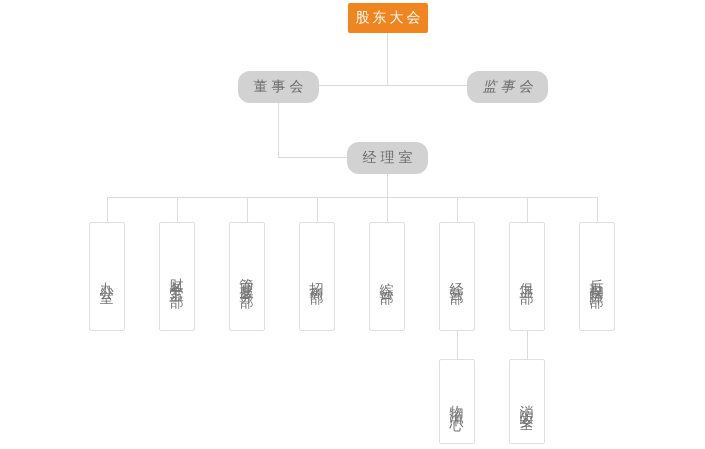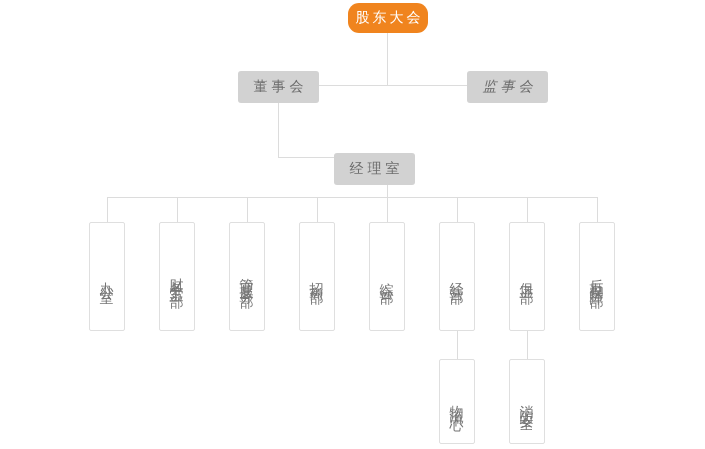--- a/index.html
+++ b/index.html
@@ -24,35 +24,35 @@
     box-sizing: border-box;
     display: flex;
     align-items: center;
     justify-content: center;
     font-size: 14px;
   }
   .node-root {
     left: 348px; top: 3px; width: 80px; height: 30px;
     background: var(--root-fill, #f0841e);
     color: var(--root-text, #ffffff);
-    border-radius: 11px;
+    border-radius: 2px;
     letter-spacing: 3px;
     text-indent: 3px;
   }
   .node-committee {
     width: 81px; height: 32px;
     background: var(--committee-fill, #d2d2d2);
     color: var(--committee-text, #6c6c6c);
-    border-radius: 3px;
+    border-radius: 12px;
     letter-spacing: 4px;
     text-indent: 4px;
   }
   .node-board   { left: 238px; top: 71px; }
   .node-supervisory { left: 467px; top: 71px; font-style: italic; }
-  .node-manager { left: 334px; top: 142px; margin-top: 11px; }
+  .node-manager { left: 347px; top: 142px; }
   .vnode {
     position: absolute;
     box-sizing: border-box;
     width: 36px;
     background: #ffffff;
     border: 1px solid var(--department-border, #dfdfdf);
     border-radius: 2px;
     color: var(--department-text, #757575);
     display: flex;
     align-items: center;

